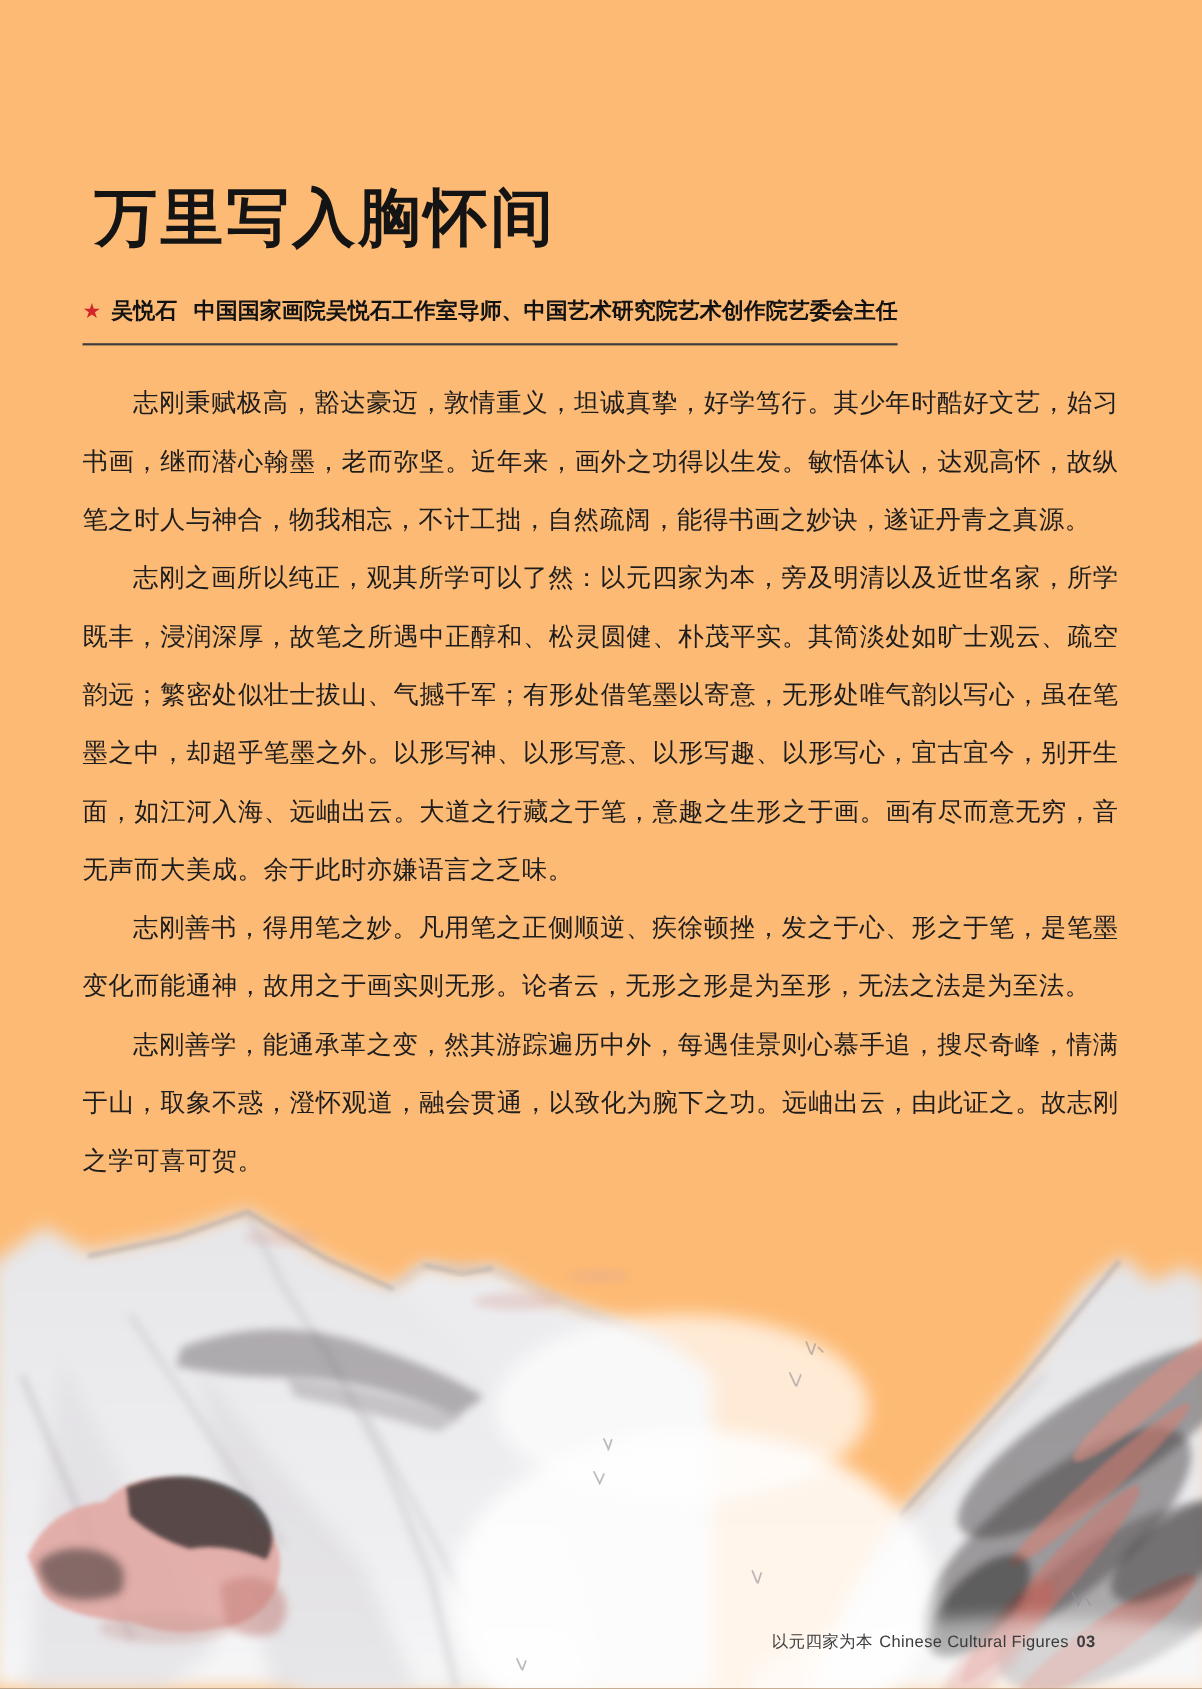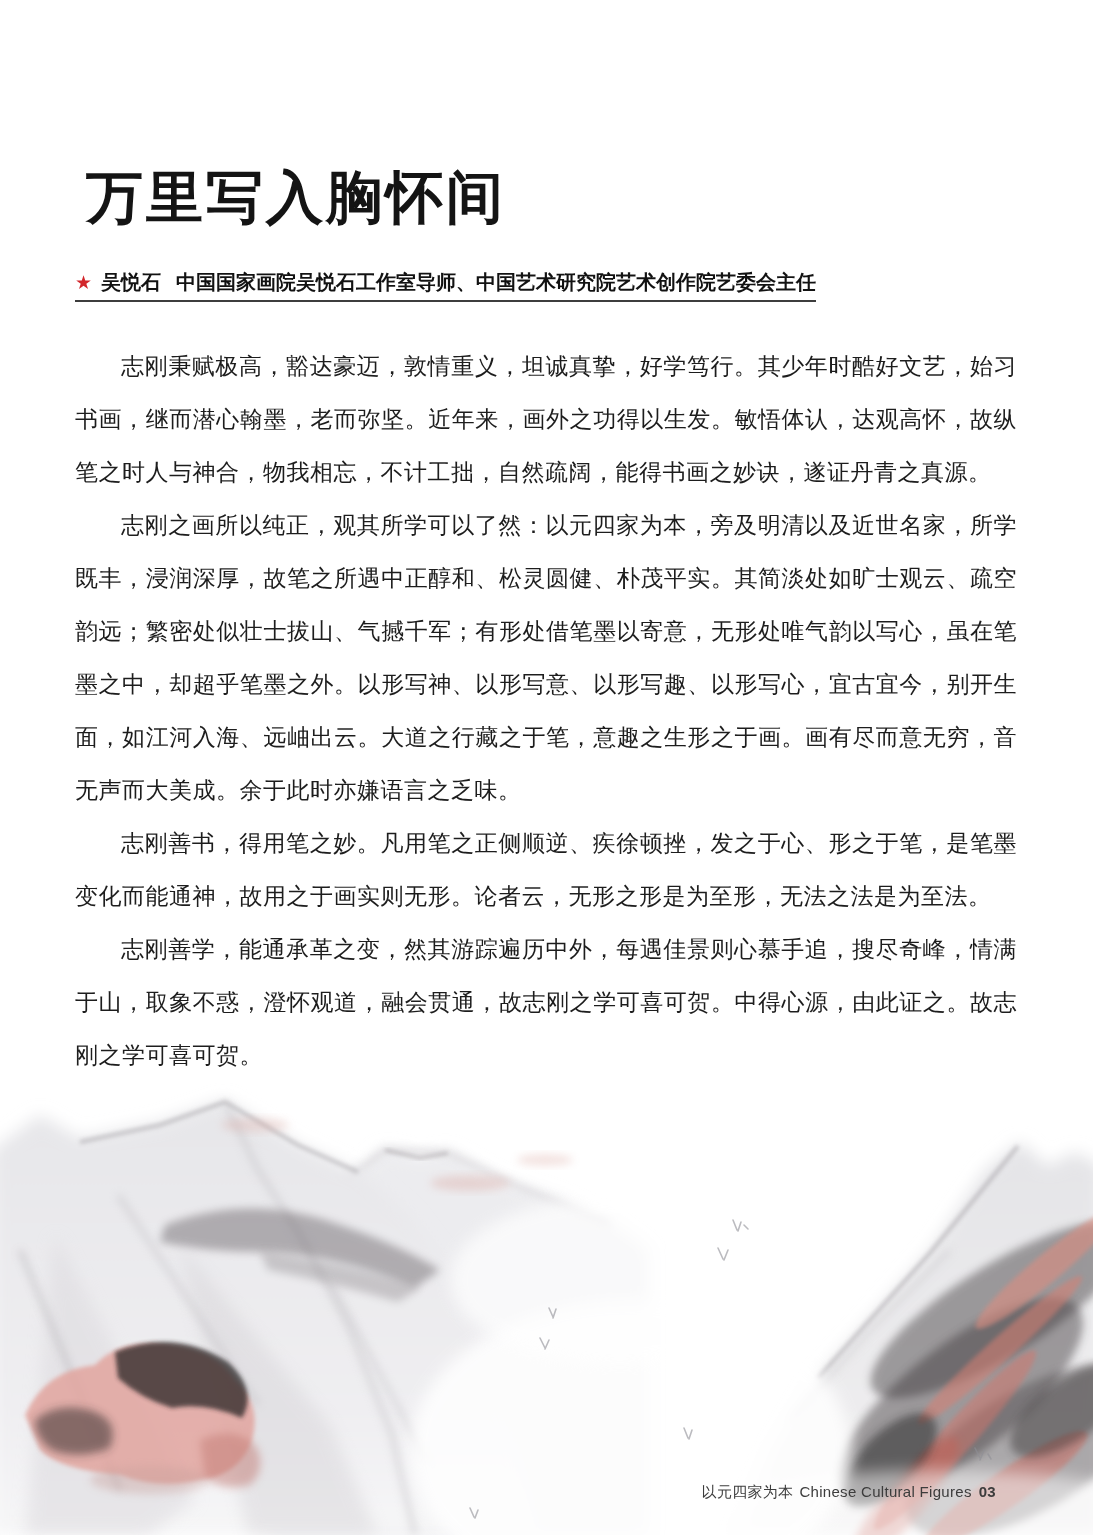--- a/index.html
+++ b/index.html
@@ -1,32 +1,32 @@
 <!DOCTYPE html>
 <html><head>
 <meta charset="utf-8">
 <style>
   html,body { margin:0; padding:0; background:#888; }
   .page {
     position:relative;
     width:1093px; height:1535px;
     margin:0 auto;
-    background:#ffffff;
+    background:#fdba74;
     overflow:hidden;
     font-family:"Liberation Serif","DejaVu Serif",serif;
   }
   .title {
     position:absolute; left:86px; top:160px; margin:0;
     font-size:57px; font-weight:bold; letter-spacing:3px;
     color:#141414;
     font-family:"Liberation Serif","DejaVu Serif",serif;
   }
   .byline {
     position:absolute; left:75px; top:269px;
-    padding-bottom:4px;
+    padding-bottom:16px;
     border-bottom:2px solid #3d3d3d;
     font-family:"Liberation Sans","DejaVu Sans",sans-serif;
     font-weight:bold; font-size:20px; color:#121212;
     white-space:nowrap;
   }
   .byline .star { color:#d2262b; margin-right:9px; font-size:19px; }
   .byline .role { margin-left:15px; }
   .article {
     position:absolute; left:75px; top:340px; width:942px;
     font-size:23px; line-height:53px; letter-spacing:0.5px;
@@ -54,21 +54,21 @@
   <h1 class="title">万里写入胸怀间</h1>
 
   <div class="byline">
     <span class="star">★</span><span class="name">吴悦石</span><span class="role">中国国家画院吴悦石工作室导师、中国艺术研究院艺术创作院艺委会主任</span>
   </div>
 
   <div class="article">
     <p>志刚秉赋极高，豁达豪迈，敦情重义，坦诚真挚，好学笃行。其少年时酷好文艺，始习书画，继而潜心翰墨，老而弥坚。近年来，画外之功得以生发。敏悟体认，达观高怀，故纵笔之时人与神合，物我相忘，不计工拙，自然疏阔，能得书画之妙诀，遂证丹青之真源。</p>
     <p>志刚之画所以纯正，观其所学可以了然：以元四家为本，旁及明清以及近世名家，所学既丰，浸润深厚，故笔之所遇中正醇和、松灵圆健、朴茂平实。其简淡处如旷士观云、疏空韵远；繁密处似壮士拔山、气撼千军；有形处借笔墨以寄意，无形处唯气韵以写心，虽在笔墨之中，却超乎笔墨之外。以形写神、以形写意、以形写趣、以形写心，宜古宜今，别开生面，如江河入海、远岫出云。大道之行藏之于笔，意趣之生形之于画。画有尽而意无穷，音无声而大美成。余于此时亦嫌语言之乏味。</p>
     <p>志刚善书，得用笔之妙。凡用笔之正侧顺逆、疾徐顿挫，发之于心、形之于笔，是笔墨变化而能通神，故用之于画实则无形。论者云，无形之形是为至形，无法之法是为至法。</p>
-    <p>志刚善学，能通承革之变，然其游踪遍历中外，每遇佳景则心慕手追，搜尽奇峰，情满于山，取象不惑，澄怀观道，融会贯通，故志刚之学可喜可贺。中得心源，由此证之。故志刚之学可喜可贺。</p>
+    <p>志刚善学，能通承革之变，然其游踪遍历中外，每遇佳景则心慕手追，搜尽奇峰，情满于山，取象不惑，澄怀观道，融会贯通，以致化为腕下之功。远岫出云，由此证之。故志刚之学可喜可贺。</p>
   </div>
 
   <div class="painting">
     <svg viewBox="0 0 1093 515" width="1093" height="515" xmlns="http://www.w3.org/2000/svg">
       <defs>
         <filter id="b8" x="-30%" y="-30%" width="160%" height="160%">
             <feGaussianBlur stdDeviation="8"></feGaussianBlur>
           </filter>
         <filter id="b4" x="-30%" y="-30%" width="160%" height="160%">
             <feGaussianBlur stdDeviation="4"></feGaussianBlur>

